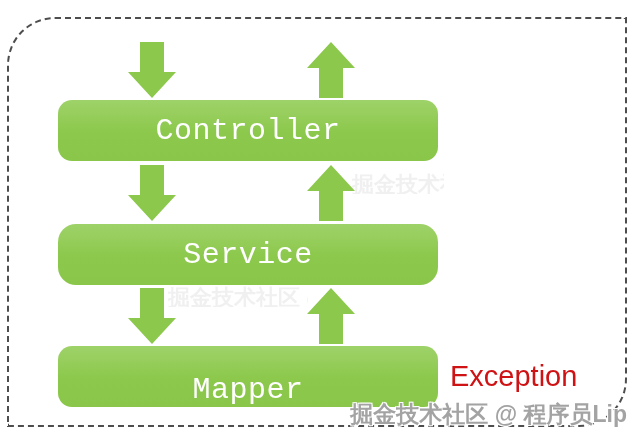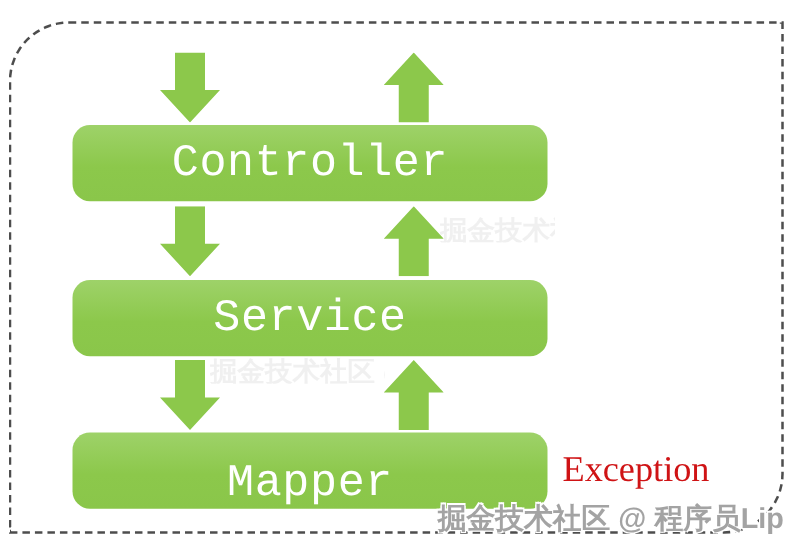--- a/index.html
+++ b/index.html
@@ -31,46 +31,46 @@
     width: 380px;
     height: 61px;
     border-radius: 14px;
     background: linear-gradient(to bottom, #9ed269 0%, #8cc84b 55%, #8ac64a 100%);
     display: flex;
     align-items: center;
     justify-content: center;
   }
   .layer-box .layer-label {
     font-family: "Liberation Mono", "DejaVu Sans Mono", monospace;
-    font-size: 36px;
+    font-size: 30px;
     color: #ffffff;
     letter-spacing: 0.5px;
     white-space: nowrap;
   }
   .layer-controller { top: 100px; }
-  .layer-service    { top: 224px; }
+  .layer-service    { top: 224px; border-radius: 18px; }
   .layer-mapper     { top: 346px; align-items: flex-end; }
 
   .arrow {
     position: absolute;
     width: 48px;
     height: 56px;
   }
   .arrow svg { display: block; width: 100%; height: 100%; }
   .arrow-down { left: 128px; }
   .arrow-up   { left: 307px; }
   .arrow-row-1 { top: 42px; }
   .arrow-row-2 { top: 165px; }
   .arrow-row-3 { top: 288px; }
 
   .exception-label {
     position: absolute;
     left: 450px;
     top: 360px;
-    font-family: Liberation Serif, serif;
+    font-family: Liberation Sans, sans-serif;
     font-size: 29px;
     color: #cf1315;
     white-space: nowrap;
   }
   .watermark {
     position: absolute;
     right: 11px;
     top: 399px;
     font-family: "Liberation Sans", "DejaVu Sans", sans-serif;
     font-size: 23px;

